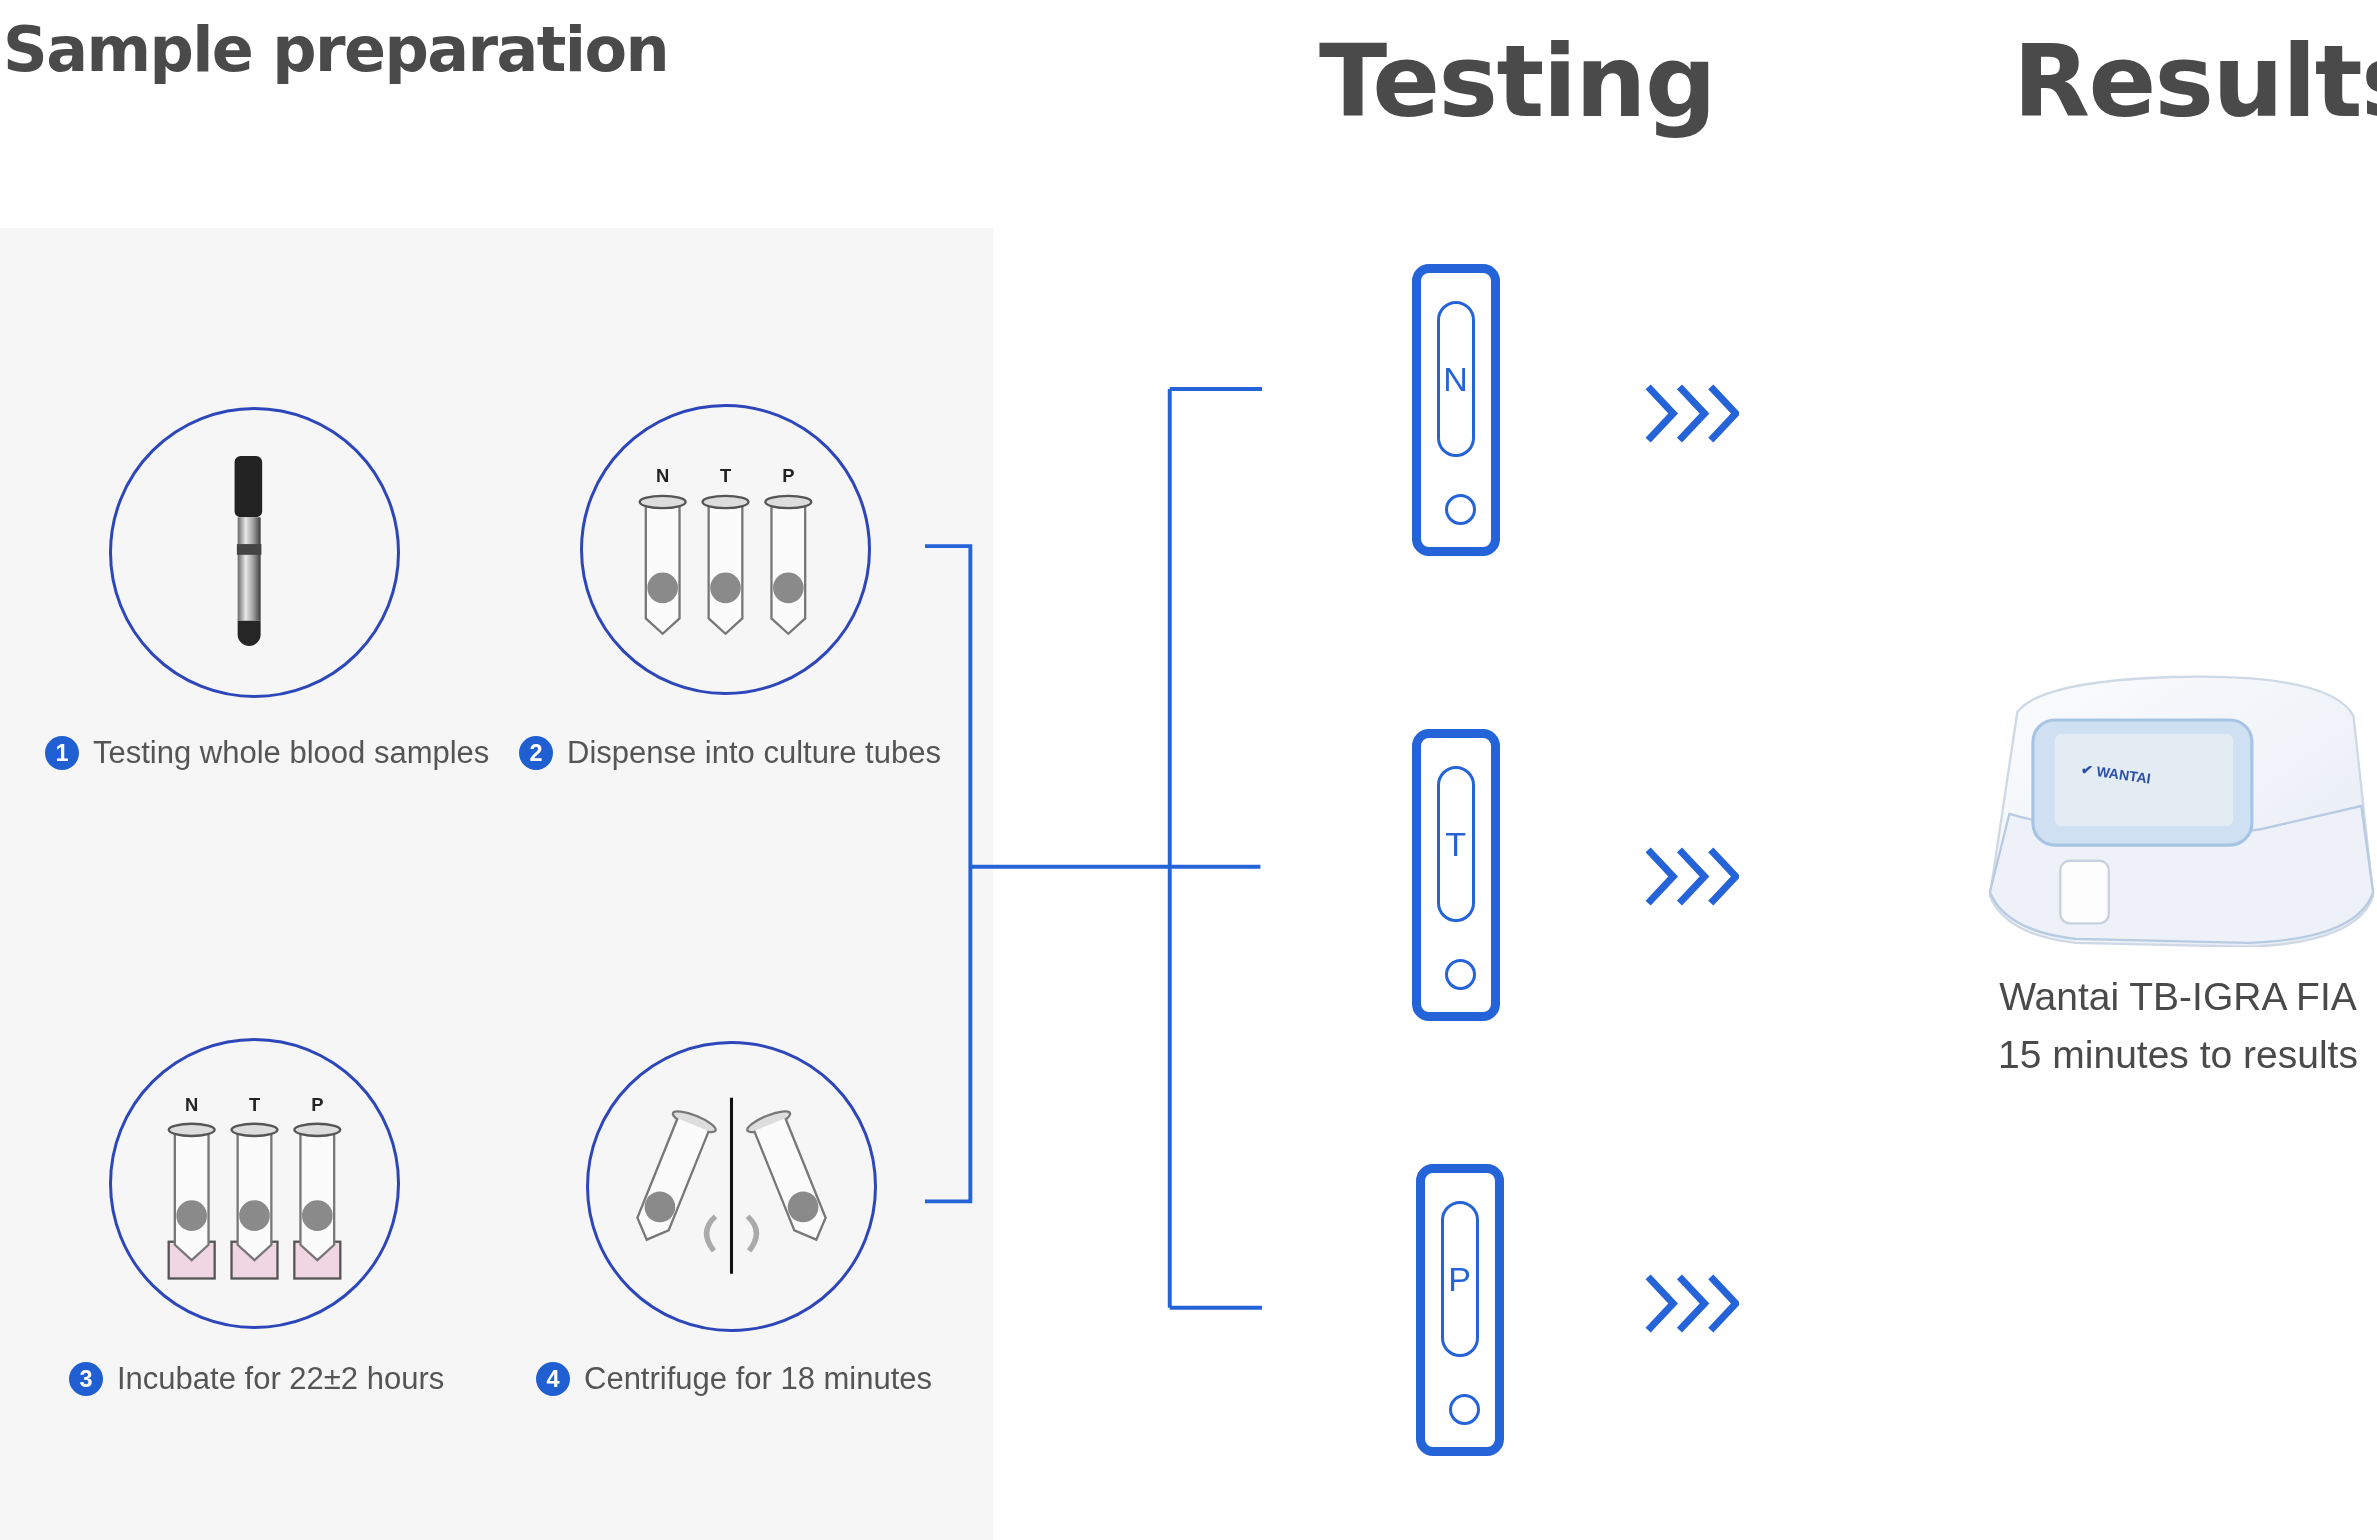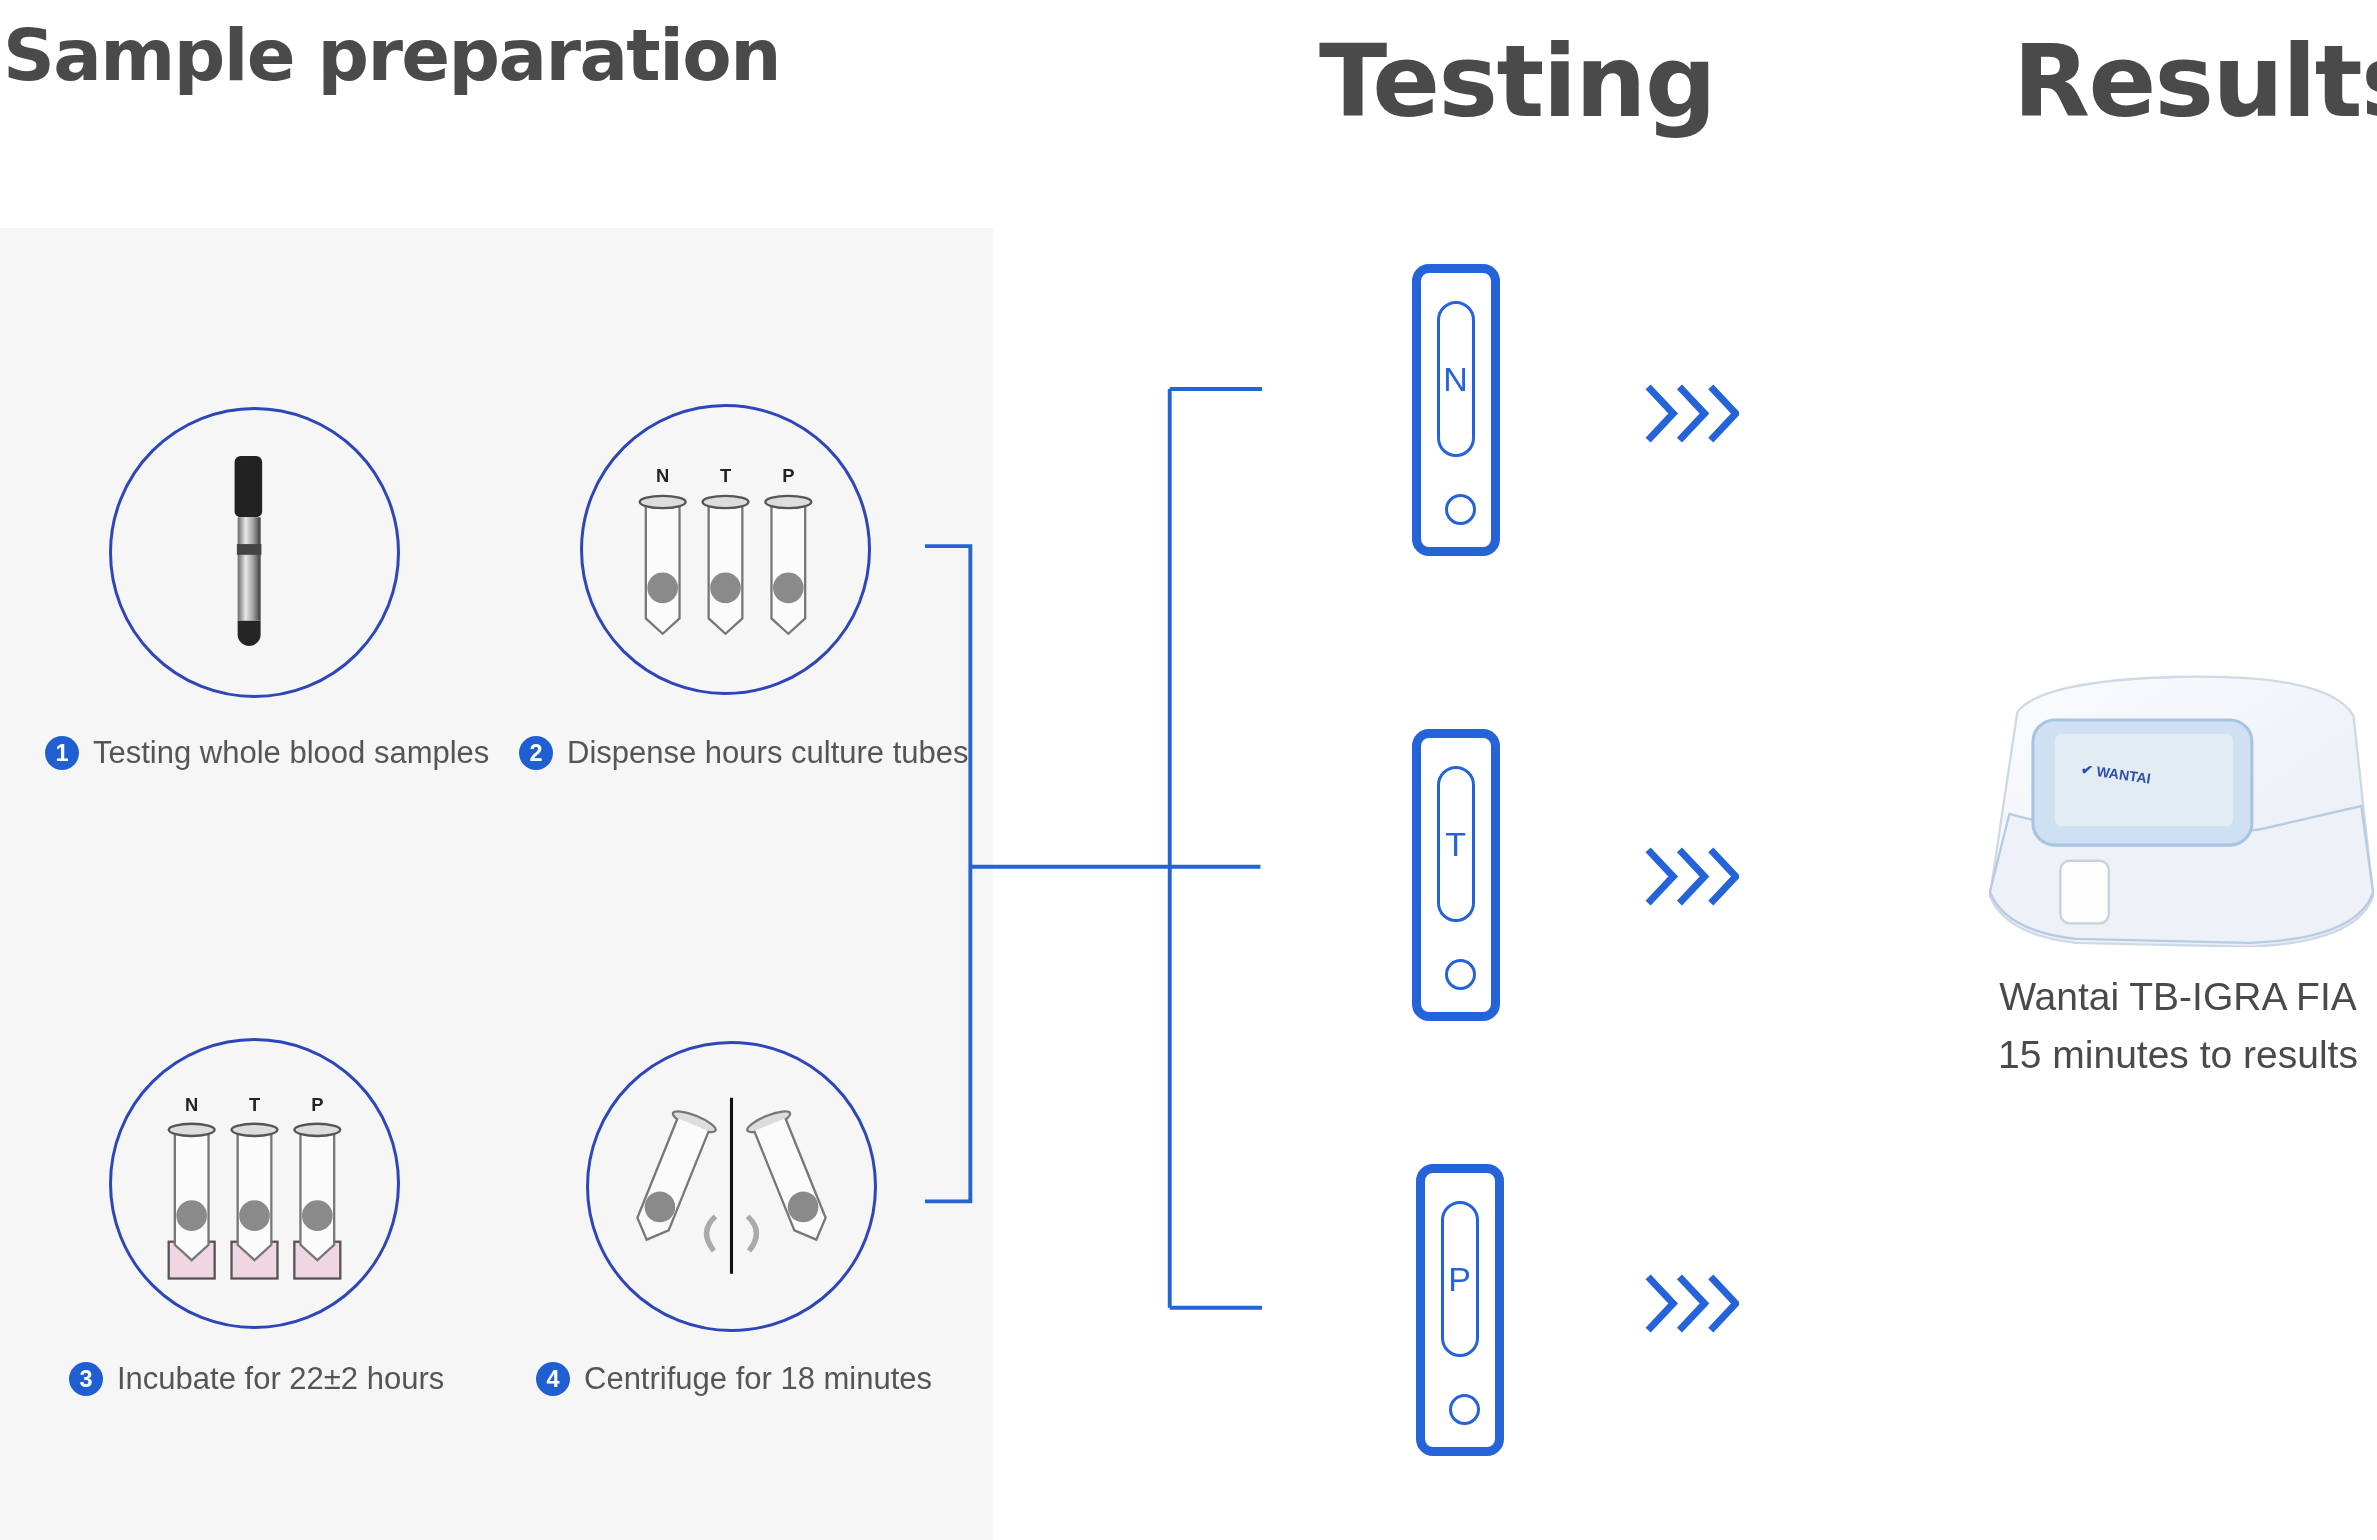--- a/index.html
+++ b/index.html
@@ -1,18 +1,18 @@
 <!DOCTYPE html>
 <html style="font-size:12.5px"><head>
 <meta charset="utf-8">
 <style>
   html,body{margin:0;padding:0;}
   body{width:2377px;height:1541px;position:relative;overflow:hidden;background:#ffffff;font-family:"DejaVu Sans","Liberation Sans",sans-serif;}
   .heading{position:absolute;top:15.6px;font-family:"DejaVu Sans",sans-serif;font-weight:bold;font-size:100px;color:#4a4a4a;letter-spacing:-1.6px;white-space:nowrap;line-height:1.15;}
-  #h-prep{left:3.1px;top:14px;font-size:72px;}
+  #h-prep{left:3.1px;top:14px;font-size:62px;}
   #h-test{left:1319px;top:23.5px;text-align:center;}
   #h-res{left:2013px;top:23.5px;}
   .panel{position:absolute;left:0;top:228px;width:993px;height:1313px;background:#f6f6f6;}
   .circle{position:absolute;width:291px;height:291px;border:3.1px solid #2d46b9;border-radius:50%;box-sizing:border-box;background:transparent;}
   .circle svg{position:absolute;left:0;top:0;width:100%;height:100%;}
   .label{position:absolute;display:flex;align-items:center;white-space:nowrap;font-family:"Liberation Sans",sans-serif;font-size:31px;color:#555;}
   .badge{display:inline-flex;align-items:center;justify-content:center;width:34px;height:34px;border-radius:50%;background:#1f5fd1;color:#fff;font-weight:bold;font-size:23.5px;margin-right:14px;}
   svg.overlay{position:absolute;left:0;top:0;width:2377px;height:1541px;}
   .strip{position:absolute;width:88px;height:292px;box-sizing:border-box;border:9.4px solid #2563d8;border-radius:17px;background:#fff;}
   .window{position:absolute;left:15.6px;top:28px;width:38px;height:156px;box-sizing:border-box;border:3.9px solid #2563d8;border-radius:19px;display:flex;align-items:center;justify-content:center;}
@@ -69,21 +69,21 @@
       <g>
         <text x="268" y="98" text-anchor="middle" font-family="Liberation Sans, sans-serif" font-weight="bold" font-size="24" fill="#222">P</text>
         <path d="M246 126 v150 l22 20 l22 -20 v-150" fill="#fbfbfb" stroke="#777" stroke-width="3"></path>
         <ellipse cx="268" cy="124" rx="30" ry="8" fill="#ddd" stroke="#555" stroke-width="3"></ellipse>
         <circle cx="268" cy="236" r="20" fill="#8a8a8a"></circle>
       </g>
     </svg>
 </div>
 <div class="label" style="left:519px;top:735px;">
   <span class="badge">2</span>
-  <span>Dispense hours culture tubes</span>
+  <span>Dispense into culture tubes</span>
 </div>
 
 <div class="circle" style="left:109px;top:1038px;">
   <svg viewBox="0 0 372 372" id="tubes3">
       <g>
         <text x="104" y="92" text-anchor="middle" font-family="Liberation Sans, sans-serif" font-weight="bold" font-size="24" fill="#222">N</text>
         <rect x="74" y="262" width="60" height="48" fill="#f0d6e2" stroke="#555" stroke-width="3"></rect>
         <path d="M82 118 v148 l22 20 l22 -20 v-148" fill="#fbfbfb" stroke="#777" stroke-width="3"></path>
         <ellipse cx="104" cy="116" rx="30" ry="8" fill="#ddd" stroke="#555" stroke-width="3"></ellipse>
         <circle cx="104" cy="228" r="20" fill="#8a8a8a"></circle>

